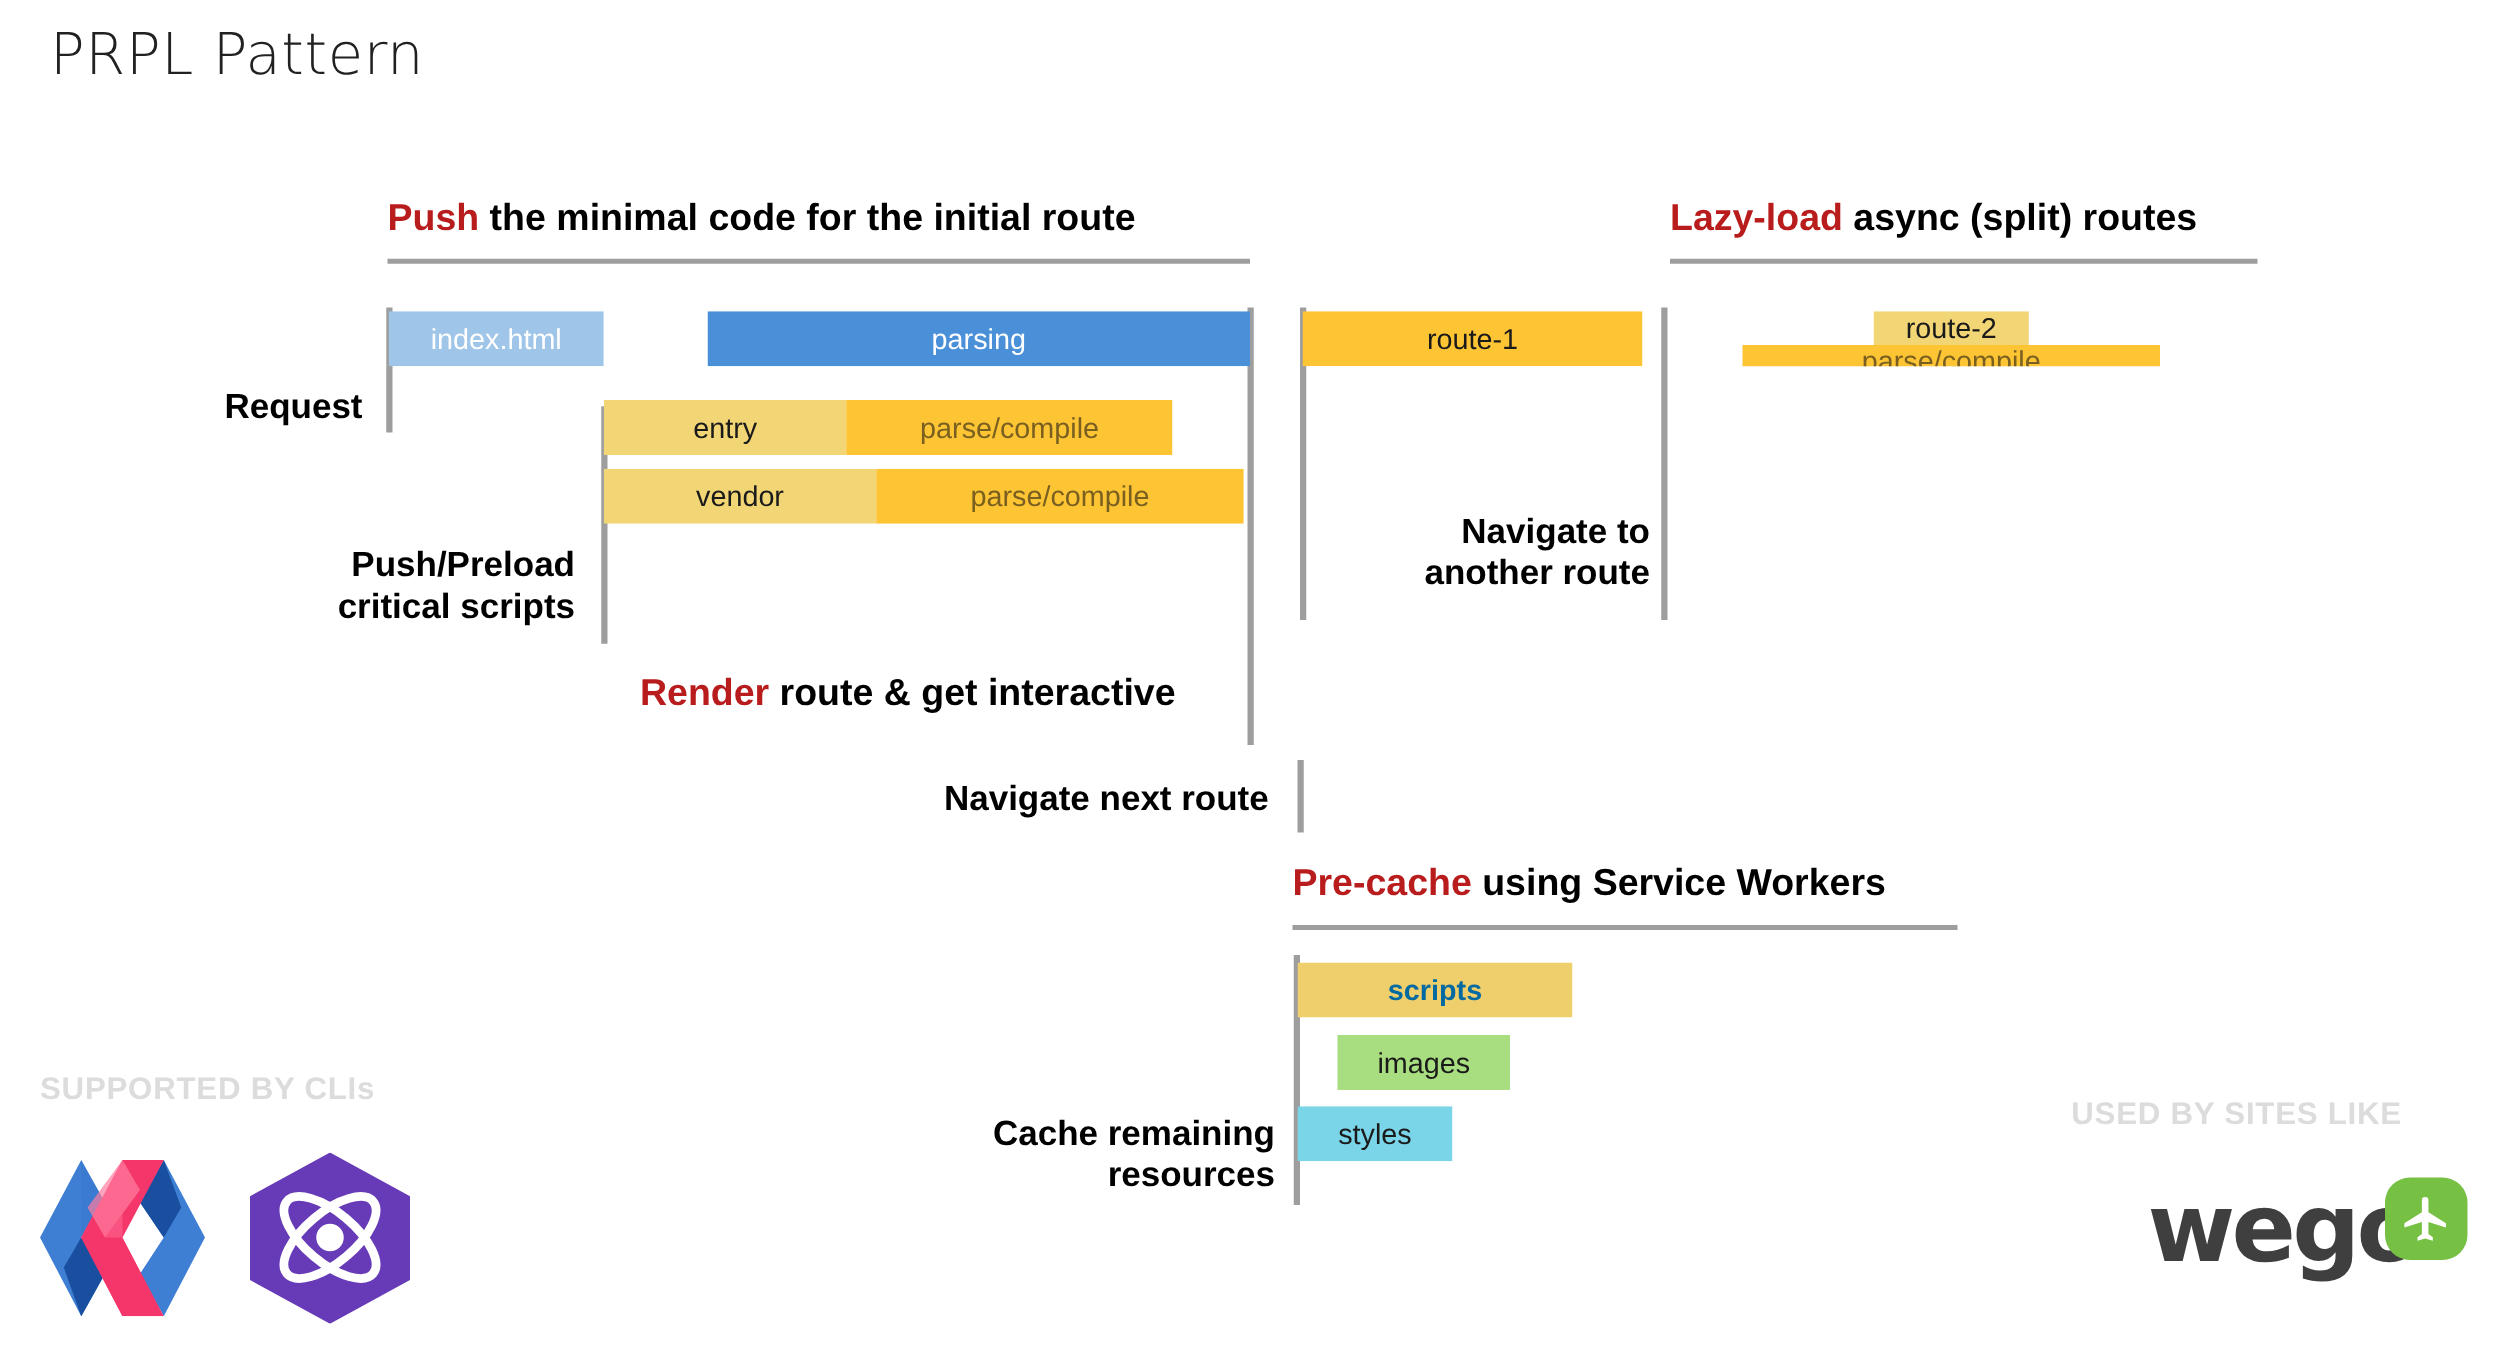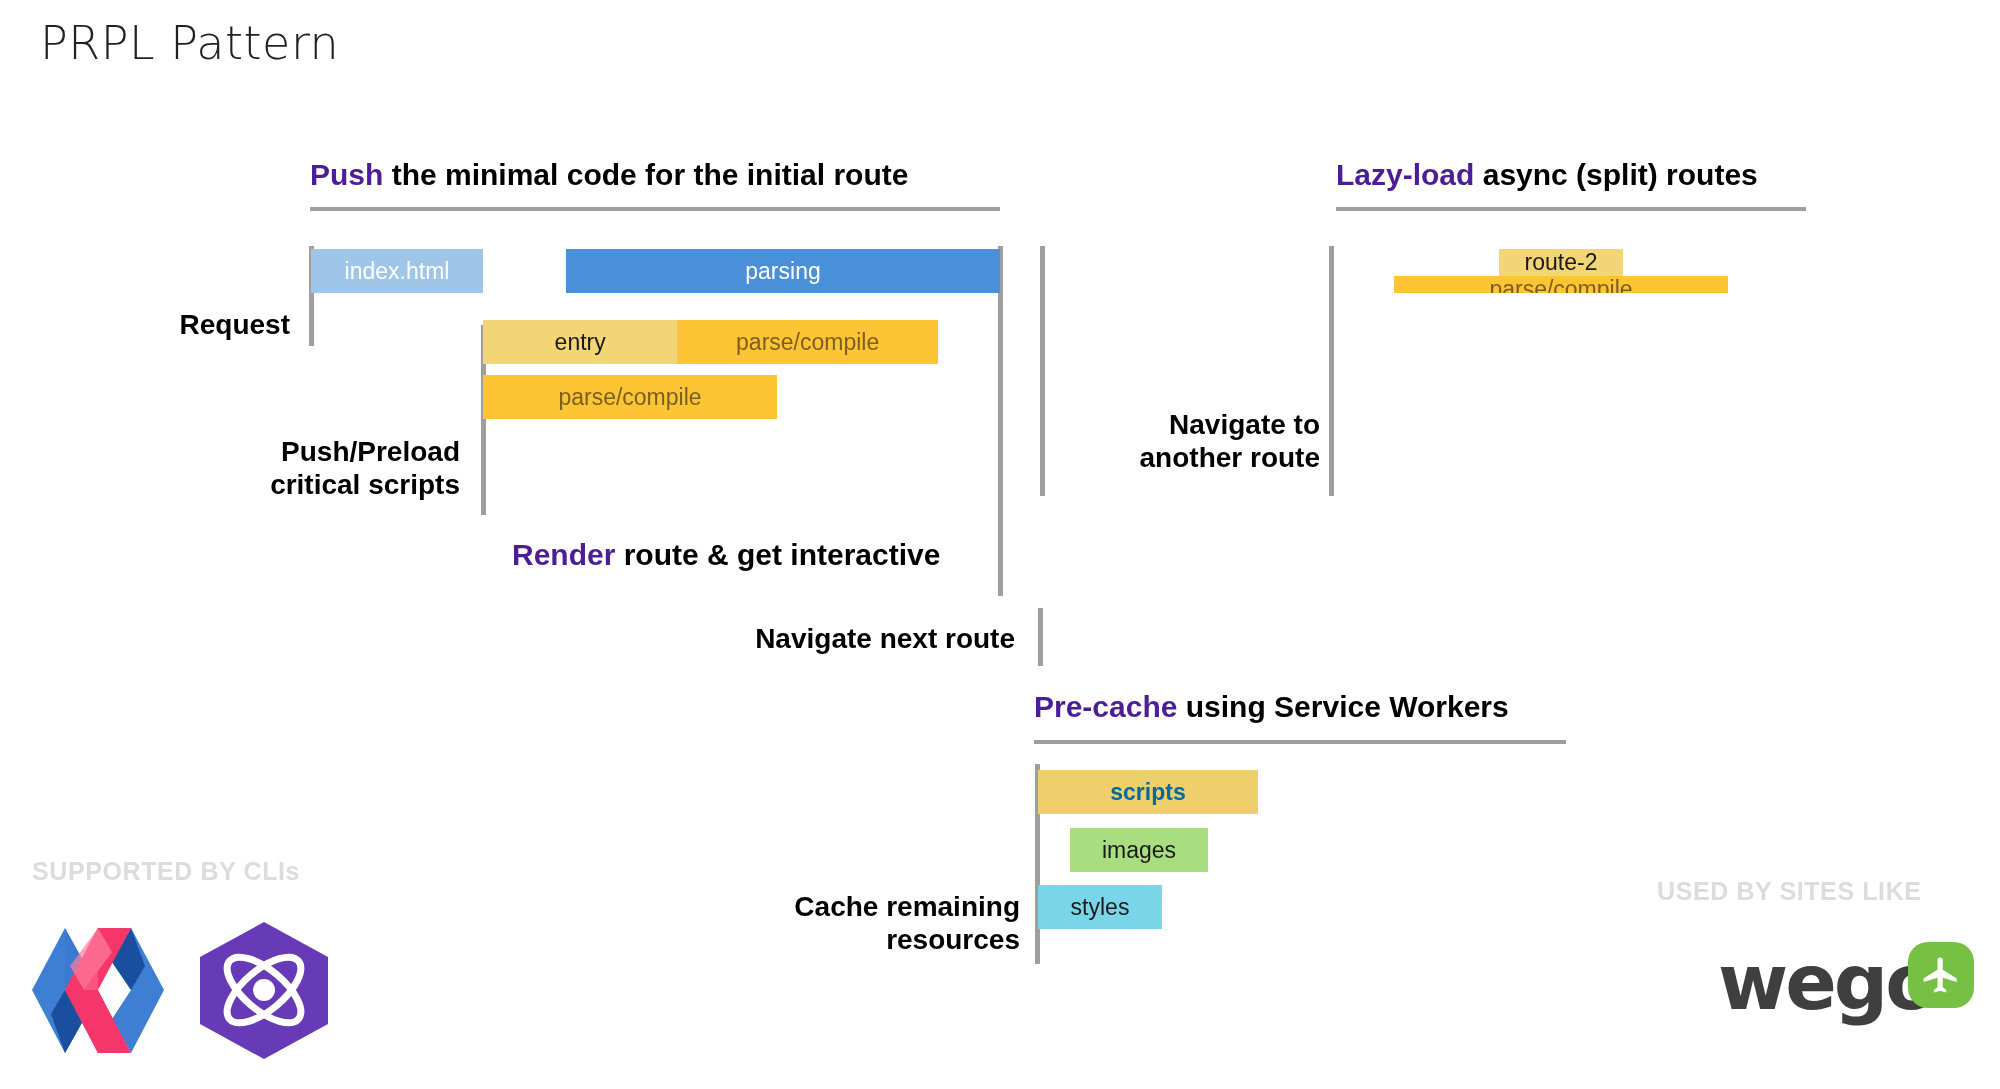--- a/index.html
+++ b/index.html
@@ -39,21 +39,21 @@
 
   
   .section-heading {
     position: absolute;
     font-size: 30px;
     font-weight: bold;
     color: #000000;
     white-space: nowrap;
     line-height: 1;
   }
-  .section-heading .accent { color: #4c1d95; }
+  .section-heading .accent { color: #b91c1c; }
   .heading-rule {
     position: absolute;
     height: 4px;
     background: #9e9e9e;
   }
 
   
   .bar {
     position: absolute;
     display: flex;
@@ -161,23 +161,27 @@
   <div class="bar" style="left:566px; top:249px; width:434px;">
     <div class="seg parsing" style="width:100%;">parsing</div>
   </div>
 
   <div class="bar" style="left:483px; top:320px; width:455px;">
     <div class="seg light-gold" style="width:208px;">entry</div>
     <div class="seg amber" style="width:279px;">parse/compile</div>
   </div>
 
   <div class="bar" style="left:483px; top:375px; width:512px;">
+    <div class="seg light-gold" style="width:218px;">vendor</div>
     <div class="seg amber" style="width:294px;">parse/compile</div>
   </div>
 
+  <div class="bar" style="left:1042px; top:249px; width:272px;">
+    <div class="seg amber-dark" style="width:100%;">route-1</div>
+  </div>
 
   <div class="bar" style="left:1332px; top:249px; width:458px;flex-direction:column;">
     <div class="seg light-gold" style="width:124px;">route-2</div>
     <div class="seg amber" style="width:334px;">parse/compile</div>
   </div>
 
   <div class="side-label" style="left:80px; top:308px; width:210px;">Request</div>
 
   <div class="side-label" style="left:1090px; top:408px; width:230px;">Navigate to
 another route</div>

